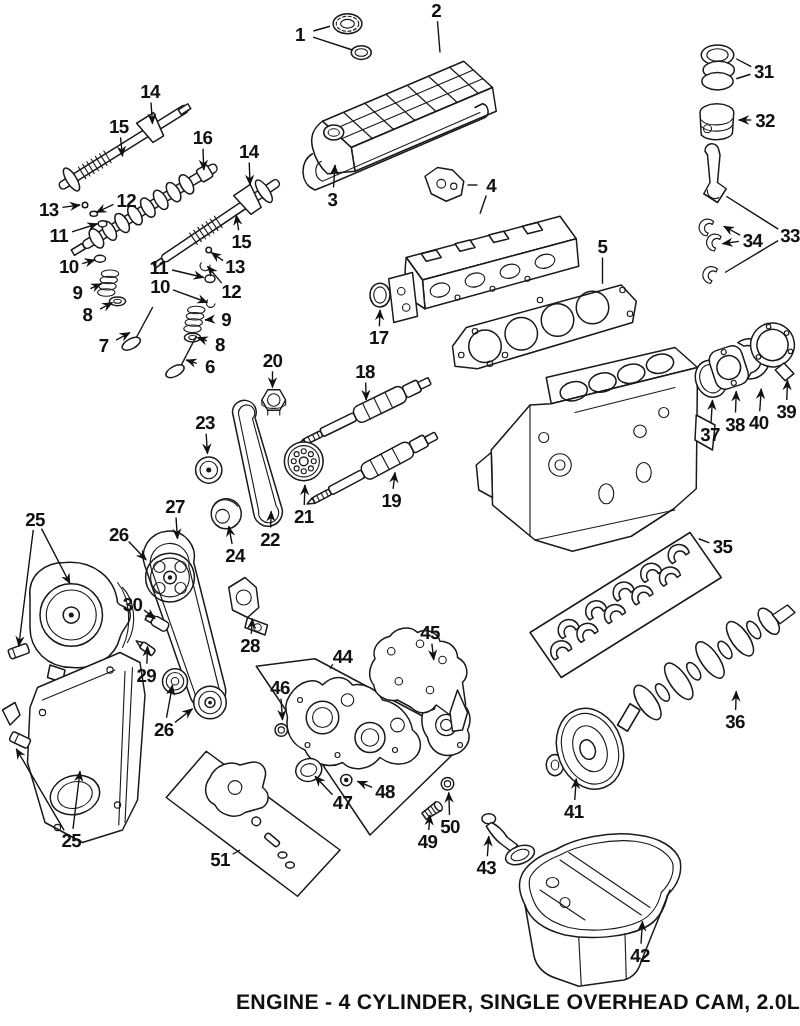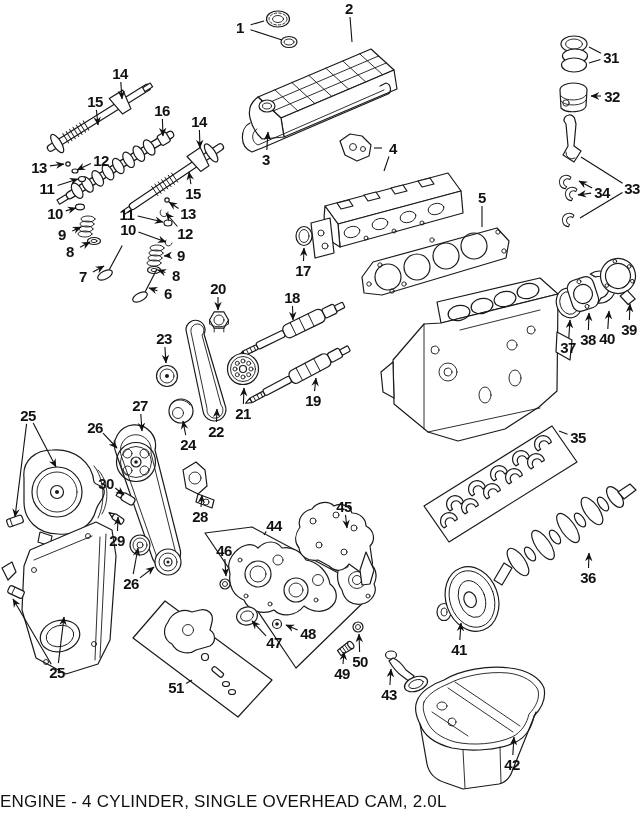--- a/index.html
+++ b/index.html
@@ -6,22 +6,22 @@
   #stage{position:relative;width:640px;height:821px;background:#fff;overflow:hidden;
          font-family:"Liberation Sans",sans-serif;}
   svg{position:absolute;left:0;top:0;}
   .ln{fill:none;stroke:#1a1a1a;stroke-width:1.2;stroke-linecap:round;stroke-linejoin:round;}
   .tn{fill:none;stroke:#1a1a1a;stroke-width:0.9;stroke-linecap:round;}
   .fw{fill:#ffffff;stroke:#1a1a1a;stroke-width:1.2;stroke-linejoin:round;}
   .fb{fill:#1a1a1a;stroke:none;}
   text.callout{font-family:"Liberation Sans",sans-serif;font-weight:700;font-size:15px;
                fill:#111;text-anchor:middle;letter-spacing:-0.5px;}
   .leader{stroke:#111;stroke-width:1.1;fill:none;}
-  .caption{position:absolute;left:0;right:0;top:792px;text-align:left;
-           font-weight:400;font-size:17px;color:#111;letter-spacing:0.2px;}
+  .caption{position:absolute;left:0;right:0;top:792px;text-align:right;
+           font-weight:700;font-size:17px;color:#111;letter-spacing:0.2px;}
 </style>
 </head>
 <body>
 
 <div id="stage">
 <svg width="640" height="821" viewBox="0 0 640 821">
   <defs>
     <marker id="arw" markerWidth="9" markerHeight="8" refX="7.5" refY="4" orient="auto">
       <path d="M0,0.6 L8,4 L0,7.4 L2.6,4 Z" fill="#111"></path>
     </marker>

